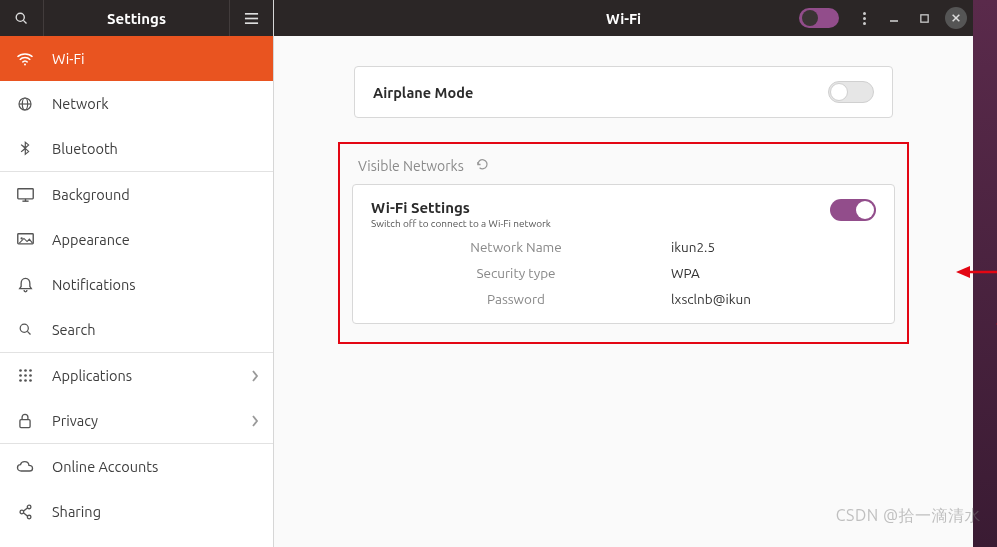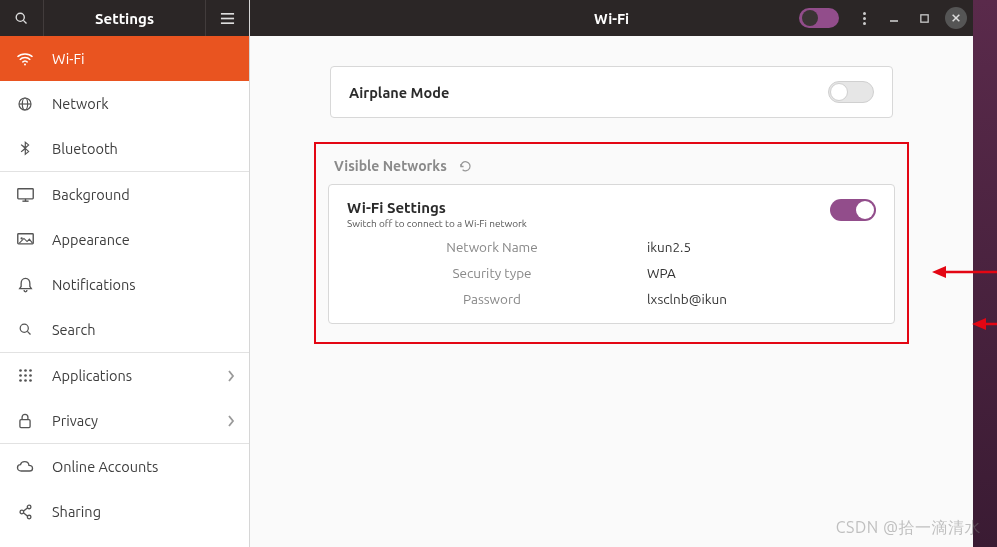--- a/index.html
+++ b/index.html
@@ -1,20 +1,20 @@
 <!DOCTYPE html>
 <html><head>
 <meta charset="utf-8">
 <style>
   * { box-sizing: border-box; margin: 0; padding: 0; font-family: Ubuntu, "Segoe UI", sans-serif; }
   html, body { width: 997px; height: 547px; overflow: hidden; }
   body { display: flex; background: #fafafa; position: relative; }
 
   
-  .sidebar { width: 250px; background: #fff; border-right: 1px solid #d6d6d6; display: flex; flex-direction: column; }
+  .sidebar { width: 274px; background: #fff; border-right: 1px solid #d6d6d6; display: flex; flex-direction: column; }
   .side-header { height: 36px; background: #2b2626; display: flex; align-items: center; color: #fff; }
   .side-search { width: 44px; height: 36px; display: flex; align-items: center; justify-content: center; border-right: 1px solid #423c3c; }
   .side-title { flex: 1; text-align: center; font-weight: 600; font-size: 15px; }
   .side-menu-btn { width: 44px; height: 36px; display: flex; align-items: center; justify-content: center; border-left: 1px solid #423c3c; }
   .side-list { flex: 1; overflow-y: auto; }
   .side-item { display: flex; align-items: center; height: 45px; padding: 0 14px; font-size: 14.5px; color: #3d3d3d; cursor: pointer; position: relative; }
   .side-item.active { background: #e95420; color: #fff; }
   .side-item .icon { width: 22px; display: flex; justify-content: center; margin-right: 16px; }
   .side-item .chev { position: absolute; right: 14px; color: #888; }
   .side-sep { height: 1px; background: #e2e2e2; margin: 0; }
@@ -38,36 +38,36 @@
   .airplane .txt { flex: 1; }
   .airplane .t { font-weight: 700; font-size: 14.5px; color: #2b2b2b; }
   .airplane .s { font-size: 13px; color: #7a7a7a; margin-top: 2px; }
 
   .toggle-off { width: 46px; height: 22px; border-radius: 11px; background: #e6e6e6; border:1px solid #d0d0d0; position: relative; }
   .toggle-off::after { content: ""; position: absolute; left: 1px; top: 1px; width: 18px; height: 18px; border-radius: 50%; background: #fff; border:1px solid #cfcfcf; box-sizing:border-box;}
   .toggle-on { width: 46px; height: 22px; border-radius: 11px; background: #924d8b; position: relative; }
   .toggle-on::after { content: ""; position: absolute; right: 2px; top: 2px; width: 18px; height: 18px; border-radius: 50%; background: #fff; }
 
   .redbox { border: 2px solid #e30613; padding: 14px 12px 18px 12px; margin: 0 4px; }
-  .section-label { font-size: 14px; font-weight: 700; color: #8a8a8a; margin: 0 4px 10px 6px; display:flex; align-items:center; gap:12px;}
+  .section-label { font-size: 14px; font-weight: 400; color: #8a8a8a; margin: 0 4px 10px 6px; display:flex; align-items:flex-start; gap:12px;}
   .hotspot { padding: 14px 18px 16px 18px; }
   .hot-head { display:flex; align-items:flex-start; }
   .hot-head .txt{flex:1;}
   .hot-head .t { font-weight: 700; font-size: 15px; color: #2b2b2b; }
   .hot-head .s { font-size: 10px; color: #555; margin-top: 2px; }
   .kv { display: flex; font-size: 13.5px; margin-top: 10px; }
   .kv .k { width: 300px; text-align: center; color: #888; padding-right: 10px; }
   .kv .v { color: #333; }
 
   .arrow { position: absolute; pointer-events:none; }
 
   
   .desksliver { width: 24px; background: linear-gradient(180deg,#5a2a4b,#3a1b33); }
 
-  .watermark { position: absolute; right: 16px; bottom: 8px; color: rgba(120,120,120,.45); font-size: 16px; letter-spacing:.5px; pointer-events:none;}
+  .watermark { position: absolute; right: 16px; bottom: 20px; color: rgba(120,120,120,.45); font-size: 16px; letter-spacing:.5px; pointer-events:none;}
 
   svg { display:block; }
 </style>
 </head>
 <body>
 
 <div class="sidebar">
   <div class="side-header">
     <div class="side-search">
       <svg width="15" height="15" viewBox="0 0 24 24" fill="none" stroke="#ddd" stroke-width="2.2">

